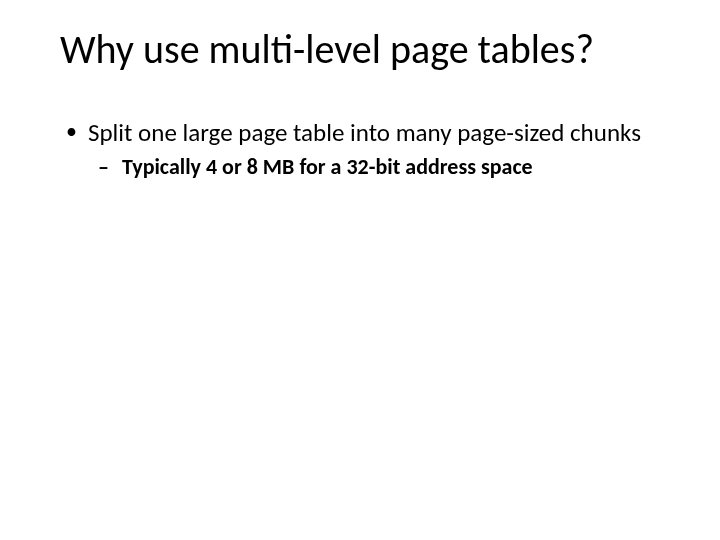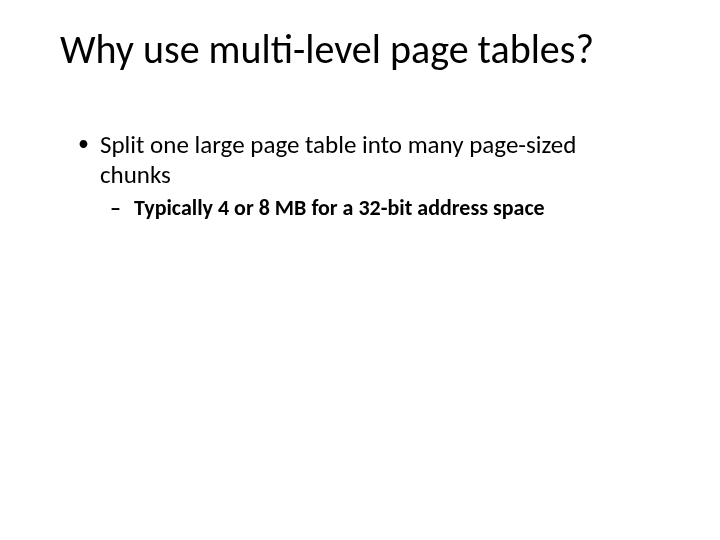--- a/index.html
+++ b/index.html
@@ -29,21 +29,21 @@
     line-height: 1.1;
   }
   .body {
     position: absolute;
     top: 116px;
     left: 60px;
     right: 60px;
   }
   ul.level1 {
     list-style: none;
-    margin: 14px;
+    margin: 2px;
     padding: 0;
   }
   ul.level1 > li {
     position: relative;
     font-size: 25px;
     line-height: 1.18;
     padding-left: 26px;
     margin-bottom: 10px;
   }
   ul.level1 > li::before {

